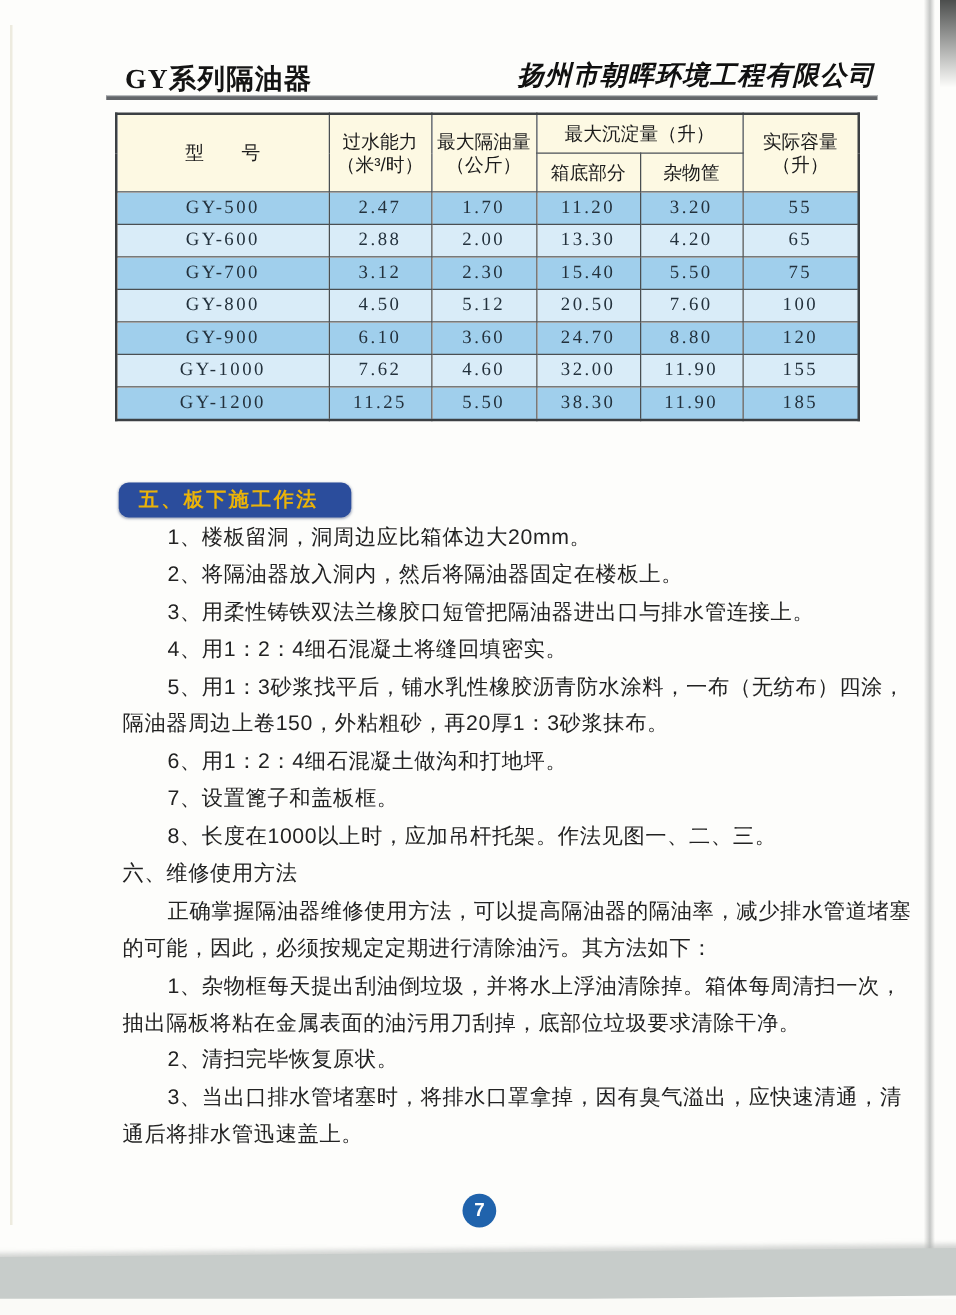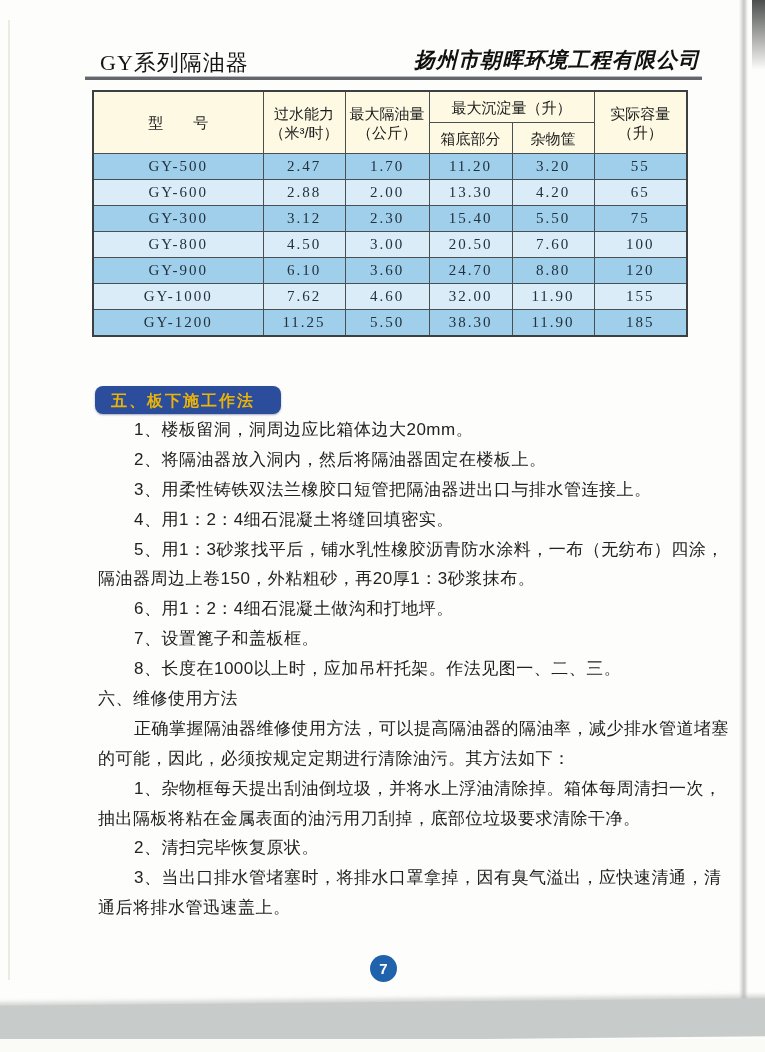--- a/index.html
+++ b/index.html
@@ -15,21 +15,21 @@
     background:linear-gradient(to right,rgba(255,255,255,0),rgba(150,153,152,.55) 55%,rgba(255,255,255,0));}
   .corner-dark{position:absolute;left:752px;top:0;width:13px;height:70px;
     background:linear-gradient(to bottom,#4c4e4d,rgba(140,142,141,0));}
   .bottom-band{position:absolute;left:-6px;top:1002px;width:780px;height:38px;background:#c7ccca;
     transform:rotate(-0.55deg);transform-origin:center;
     box-shadow:0 -3px 4px rgba(180,184,182,.6);}
   .bottom-white{position:absolute;left:0;top:1039px;width:765px;height:13px;background:#fafaf7;}
   
   .doc-header{position:absolute;left:100px;top:46px;width:600px;height:28px;}
   .doc-title{position:absolute;left:0;top:2px;font-family:"Liberation Serif","DejaVu Serif",serif;
-    font-size:22px;font-weight:normal;letter-spacing:1px;color:#141414;}
+    font-size:22px;font-weight:bold;letter-spacing:1px;color:#141414;}
   .company{position:absolute;right:0;top:0;font-family:Liberation Sans, sans-serif;
     font-size:21px;font-weight:bold;font-style:italic;letter-spacing:1px;color:#101010;}
   .header-rule{position:absolute;left:85px;top:76px;width:617px;height:3px;background:#63666a;
     border-top:1px solid #b9bcbe;}
   
   .spec-table{position:absolute;left:92px;top:90px;border-collapse:collapse;table-layout:fixed;
     border:2px solid #3c4043;}
   .spec-table th,.spec-table td{border:1px solid #4a4f52;text-align:center;vertical-align:middle;
     padding:0;overflow:hidden;}
   .spec-table th{background:#fdf9e3;font-weight:normal;font-size:15px;color:#1b1b1b;height:30px;line-height:19px;}
@@ -107,31 +107,31 @@
       </tr>
       <tr>
         <td>GY-600</td>
         <td>2.88</td>
         <td>2.00</td>
         <td>13.30</td>
         <td>4.20</td>
         <td>65</td>
       </tr>
       <tr>
-        <td>GY-300</td>
+        <td>GY-700</td>
         <td>3.12</td>
         <td>2.30</td>
         <td>15.40</td>
         <td>5.50</td>
         <td>75</td>
       </tr>
       <tr>
         <td>GY-800</td>
         <td>4.50</td>
-        <td>3.00</td>
+        <td>5.12</td>
         <td>20.50</td>
         <td>7.60</td>
         <td>100</td>
       </tr>
       <tr>
         <td>GY-900</td>
         <td>6.10</td>
         <td>3.60</td>
         <td>24.70</td>
         <td>8.80</td>

